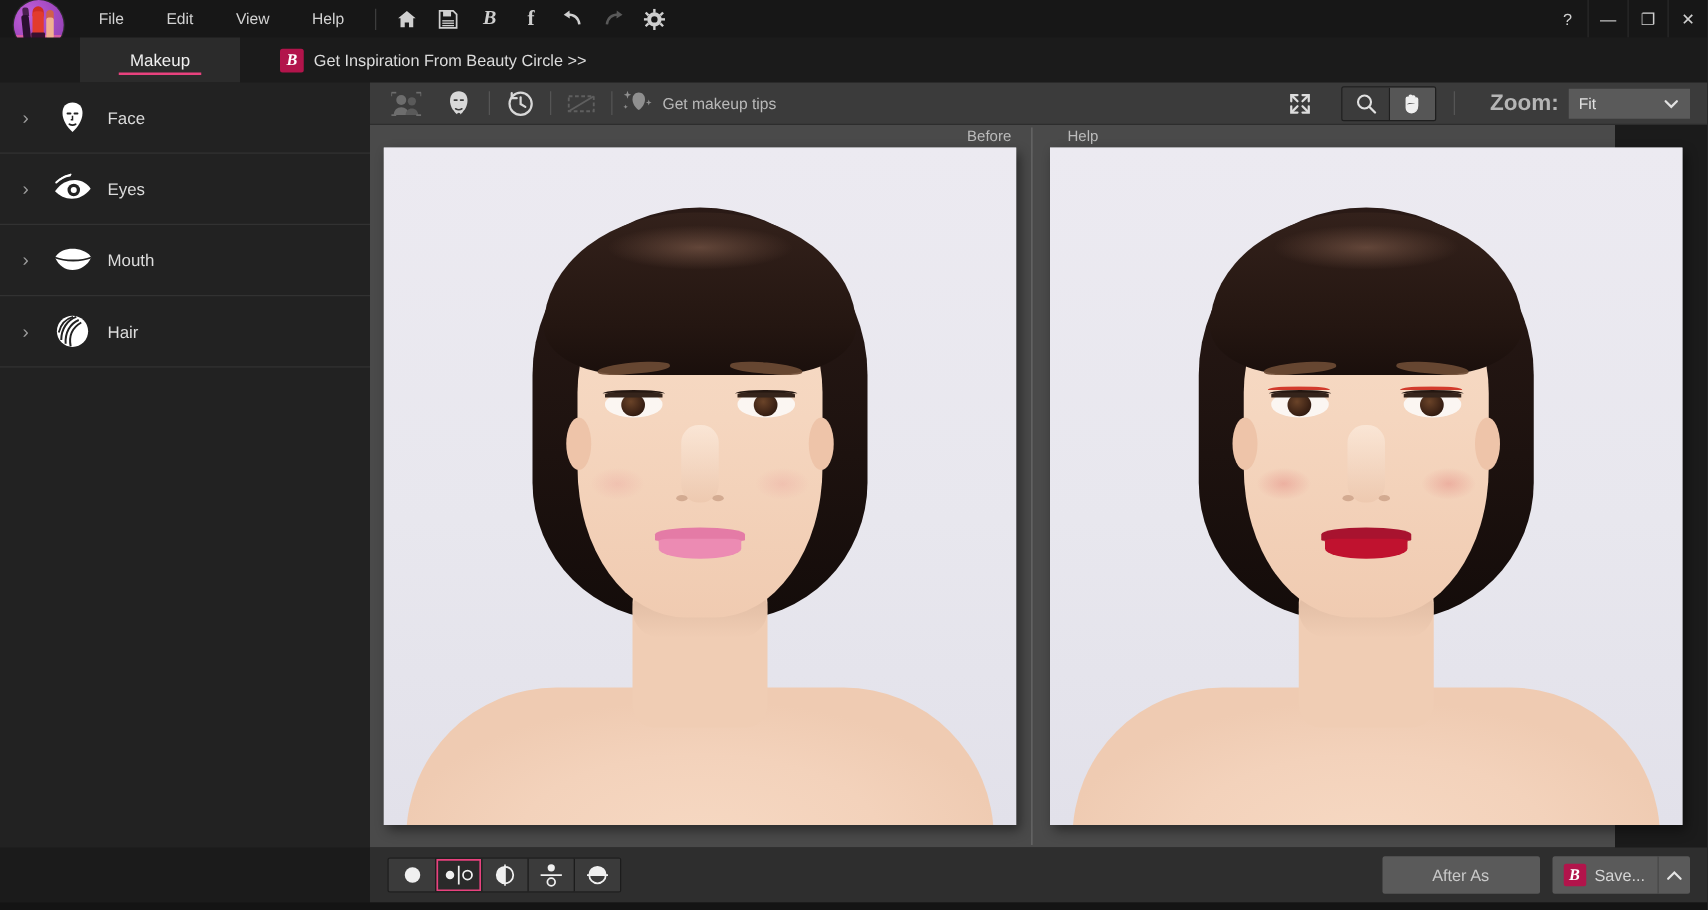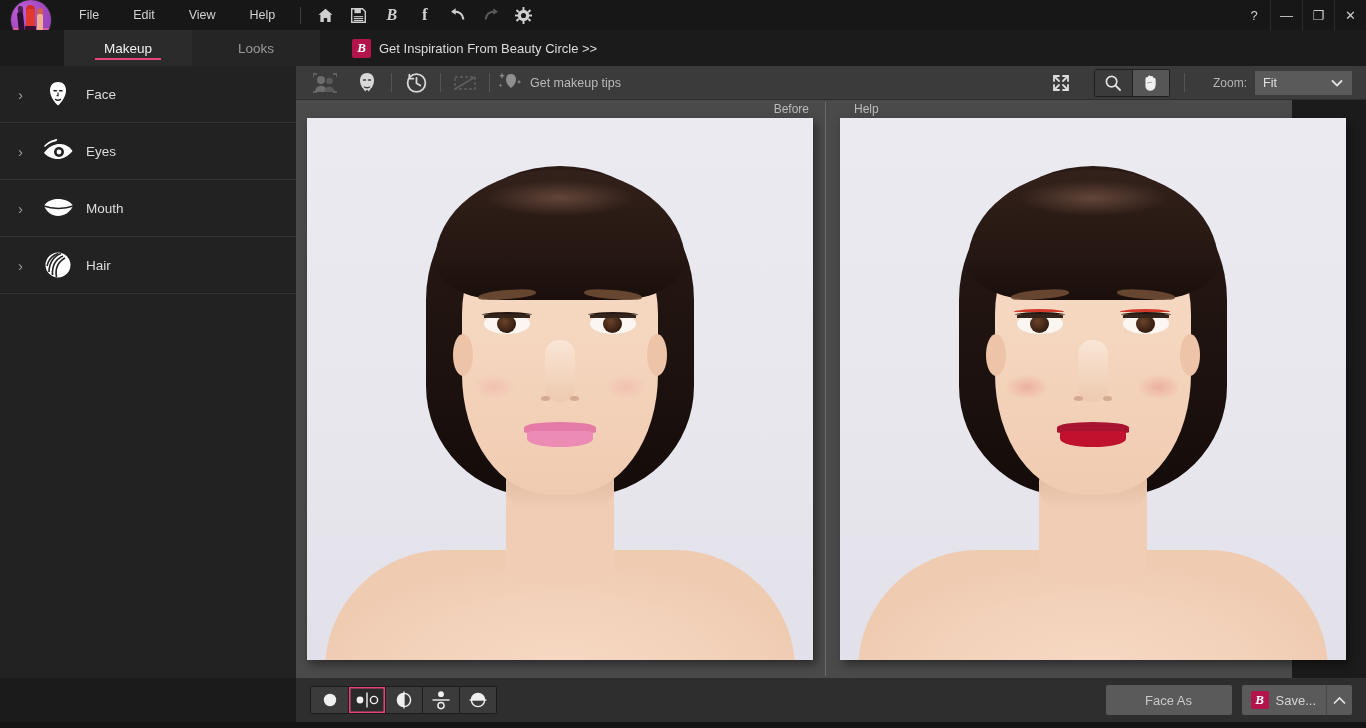--- a/index.html
+++ b/index.html
@@ -128,21 +128,21 @@
     color: #b9b9b9; font-size: 12.5px; cursor: default;
   }
   .wt-right { margin-left: auto; display: flex; align-items: center; padding-right: 14px; }
   .tool-group { display: flex; border: 1px solid #1f1f1f; border-radius: 2px; overflow: hidden; }
   .tool-btn {
     width: 37px; height: 26px; display: flex; align-items: center; justify-content: center;
     background: #3b3b3b; cursor: default;
   }
   .tool-btn + .tool-btn { border-left: 1px solid #1f1f1f; }
   .tool-btn.active { background: #565656; }
-  .zoom-lbl { color: #b5b5b5; font-size: 12px; margin: 0 8px 0 14px; }
+  .zoom-lbl { color: #b5b5b5; font-size: 18px; margin: 0 8px 0 14px; font-weight: bold; }
   .zoom-sel {
     width: 97px; height: 24px; background: #5a5a5a; color: #e2e2e2;
     font-size: 12.5px; display: flex; align-items: center; padding: 0 8px;
     position: relative; cursor: default; border: none;
   }
   .zoom-sel .caret { position: absolute; right: 8px; top: 5px; }
 
   
   .canvas {
     position: absolute; left: 296px; top: 100px; width: 996px; height: 578px;
@@ -370,21 +370,20 @@
       <div class="wbtn">?</div>
       <div class="wbtn">—</div>
       <div class="wbtn">❐</div>
       <div class="wbtn close">✕</div>
     </div>
   </div>
 
   <div class="tabbar">
     <div style="width:64px"></div>
     <div class="tab active">Makeup</div>
-    <div class="tab inactive">Looks</div>
 
     <div class="promo">
       <span class="bbadge">B</span>
       <span>Get Inspiration From Beauty Circle &gt;&gt;</span>
     </div>
 
     <div class="branding">
       <span class="app-pill">APP</span>
       <span class="bell">
         <svg width="19" height="19" viewBox="0 0 18 18">
@@ -669,21 +668,21 @@
       <div class="vm">
         <svg width="22" height="22" viewBox="0 0 22 22">
           <path d="M4.4 11a6.6 6.6 0 0 1 13.2 0z" fill="#f0f0f0"></path>
           <circle cx="11" cy="11" r="6.6" fill="none" stroke="#f0f0f0" stroke-width="1.4"></circle>
           <path d="M2.6 11h16.8" stroke="#f0f0f0" stroke-width="1.4"></path>
         </svg>
       </div>
     </div>
 
     <div class="br-group">
-      <div class="saveas">Face As</div>
+      <div class="saveas">After As</div>
       <div class="share">
         <span class="bbadge">B</span>
         <span class="lbl">Save...</span>
         <span class="up">
           <svg width="15" height="13" viewBox="0 0 15 13">
               <path d="M2.5 9 7.5 4l5 5" stroke="#e6e6e6" stroke-width="1.7" fill="none" stroke-linecap="round"></path>
             </svg>
         </span>
       </div>
     </div>

